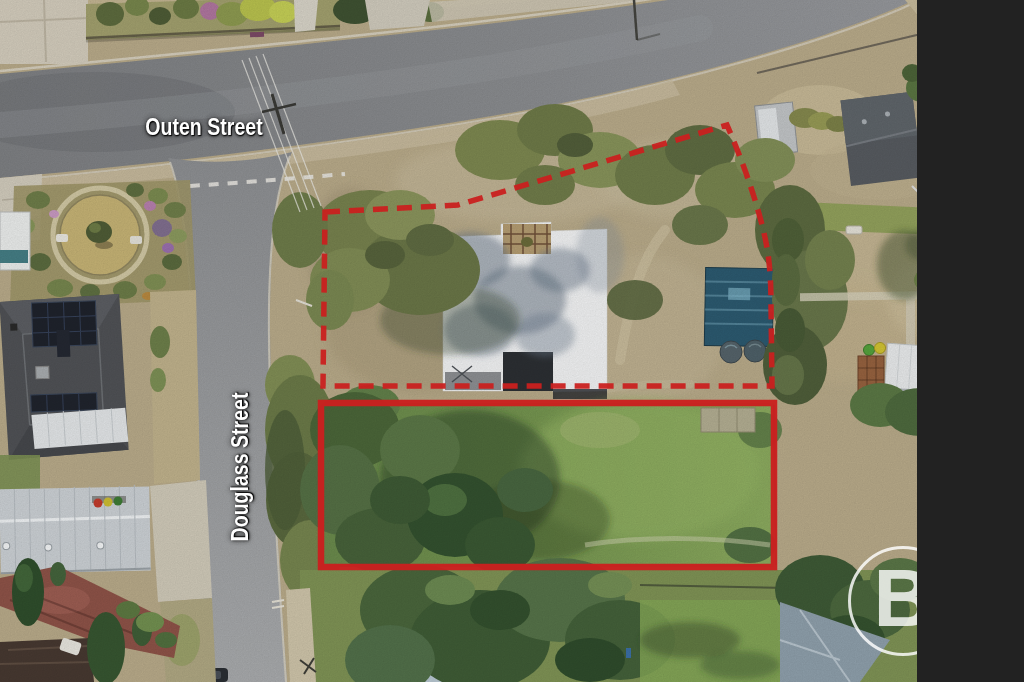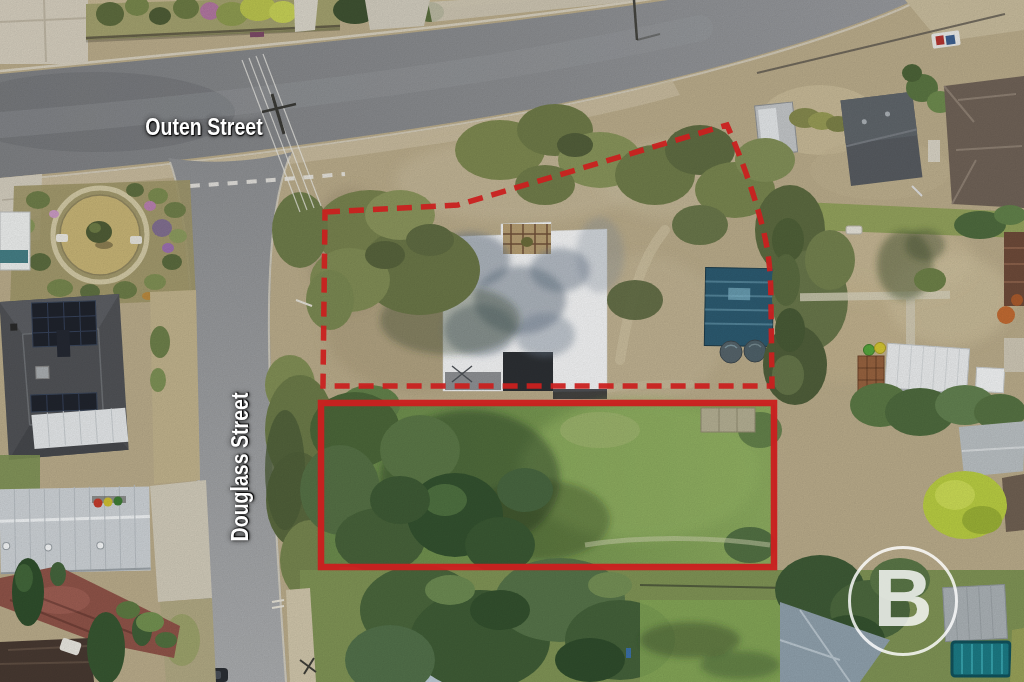--- a/index.html
+++ b/index.html
@@ -1,16 +1,16 @@
 <!DOCTYPE html>
 <html><head>
 <meta charset="utf-8">
 <style>
   html,body{margin:0;padding:0;background:#222;}
-  #stage{position:relative;width:1024px;height:682px;overflow:hidden;
+  #stage{position:relative;width:917px;height:682px;overflow:hidden;
          font-family:"Liberation Sans",sans-serif;}
   #scene{position:absolute;left:0;top:0;}
   .street-label{position:absolute;color:#fff;font-weight:bold;font-size:23px;
     white-space:nowrap;line-height:1;
     font-family:"Liberation Sans",sans-serif;
     text-shadow:0 1px 3px rgba(0,0,0,.95),0 0 7px rgba(0,0,0,.65),1px 1px 1px rgba(0,0,0,.85);}
   #outen-label{left:204px;top:127px;transform:translate(-50%,-50%) scaleX(.85);}
   #douglass-label{left:240px;top:467px;transform:translate(-50%,-50%) rotate(-90deg) scaleX(.85);}
   #watermark{position:absolute;left:848px;top:546px;width:104px;height:104px;
     border:3px solid rgba(255,255,255,.82);border-radius:50%;

